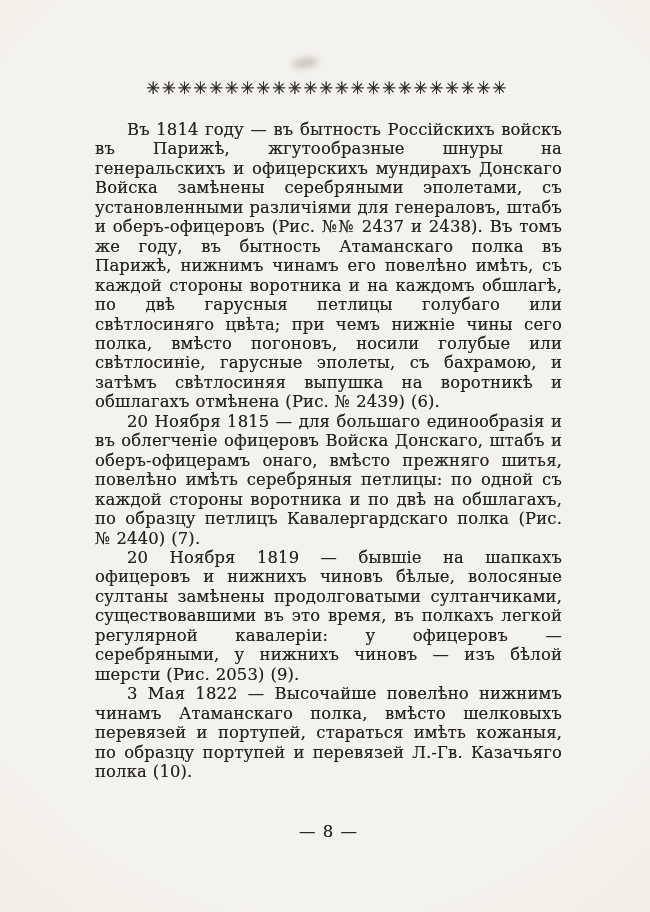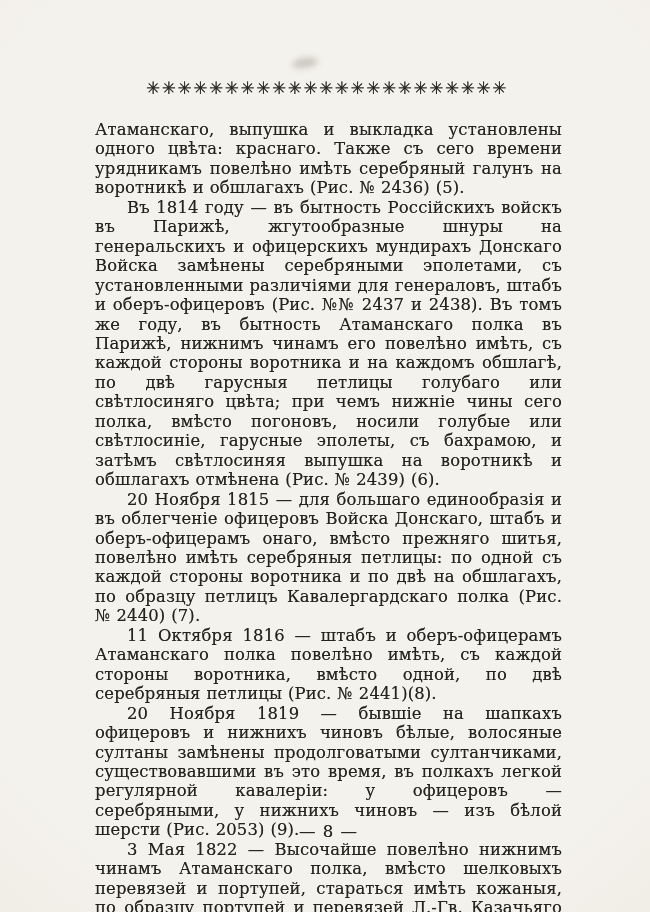--- a/index.html
+++ b/index.html
@@ -80,23 +80,21 @@
 </head>
 <body>
 
 <div class="scan-page">
 
   <div class="speck"></div>
 
   <div class="ornament-band">✳✳✳✳✳✳✳✳✳✳✳✳✳✳✳✳✳✳✳✳✳✳✳</div>
 
   <div class="text-block">
-    <p class="para no-indent">Атаманскаго, выпушка и выкладка установлены одного цвѣта: краснаго. Также съ сего времени урядникамъ повелѣно имѣть серебряный галунъ на воротникѣ и обшлагахъ (Рис. № 2436) (5).</p>
     <p class="para">Въ 1814 году — въ бытность Россійскихъ войскъ въ Парижѣ, жгутообразные шнуры на генеральскихъ и офицерскихъ мундирахъ Донскаго Войска замѣнены серебряными эполетами, съ установленными различіями для генераловъ, штабъ и оберъ-офицеровъ (Рис. №№ 2437 и 2438). Въ томъ же году, въ бытность Атаманскаго полка въ Парижѣ, нижнимъ чинамъ его повелѣно имѣть, съ каждой стороны воротника и на каждомъ обшлагѣ, по двѣ гарусныя петлицы голубаго или свѣтлосиняго цвѣта; при чемъ нижніе чины сего полка, вмѣсто погоновъ, носили голубые или свѣтлосиніе, гарусные эполеты, съ бахрамою, и затѣмъ свѣтлосиняя выпушка на воротникѣ и обшлагахъ отмѣнена (Рис. № 2439) (6).</p>
     <p class="para">20 Ноября 1815 — для большаго единообразія и въ облегченіе офицеровъ Войска Донскаго, штабъ и оберъ-офицерамъ онаго, вмѣсто прежняго шитья, повелѣно имѣть серебряныя петлицы: по одной съ каждой стороны воротника и по двѣ на обшлагахъ, по образцу петлицъ Кавалергардскаго полка (Рис. № 2440) (7).</p>
-    <p class="para">11 Октября 1816 — штабъ и оберъ-офицерамъ Атаманскаго полка повелѣно имѣть, съ каждой стороны воротника, вмѣсто одной, по двѣ серебряныя петлицы (Рис. № 2441)(8).</p>
     <p class="para">20 Ноября 1819 — бывшіе на шапкахъ офицеровъ и нижнихъ чиновъ бѣлые, волосяные султаны замѣнены продолговатыми султанчиками, существовавшими въ это время, въ полкахъ легкой регулярной кавалеріи: у офицеровъ — серебряными, у нижнихъ чиновъ — изъ бѣлой шерсти (Рис. 2053) (9).</p>
     <p class="para">3 Мая 1822 — Высочайше повелѣно нижнимъ чинамъ Атаманскаго полка, вмѣсто шелковыхъ перевязей и портупей, стараться имѣть кожаныя, по образцу портупей и перевязей Л.-Гв. Казачьяго полка (10).</p>
   </div>
 
   <div class="page-number">— 8 —</div>
 
 </div>
 
 </body></html>

